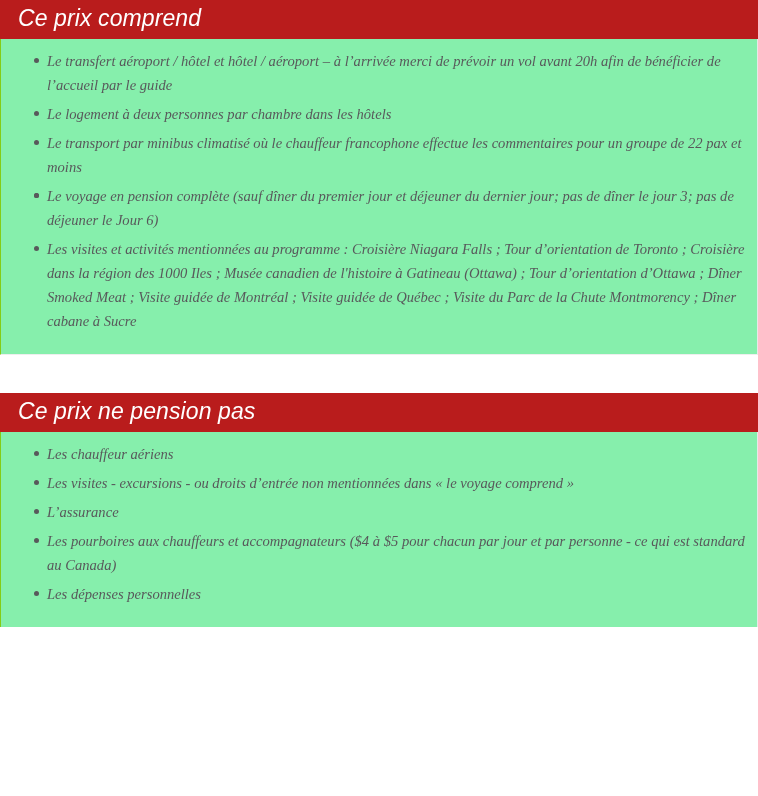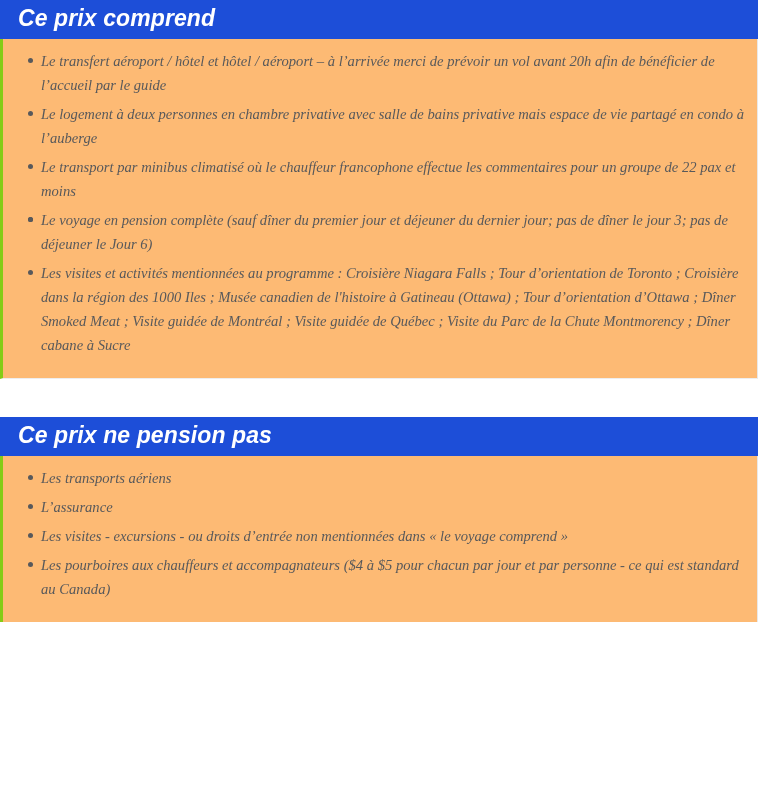--- a/index.html
+++ b/index.html
@@ -21,39 +21,39 @@
     box-sizing: border-box;
   }
 
   .section {
     width: 758px;
     box-sizing: border-box;
     background: #ffffff;
   }
 
   .section-header {
-    background: #1d4ed8;
+    background: #b91c1c;
     color: #ffffff;
     font-style: italic;
-    font-weight: bold;
+    font-weight: normal;
     font-size: 23px;
     line-height: 1.0;
     padding: 7px 0 9px 18px;
     letter-spacing: 0.1px;
     box-sizing: border-box;
     font-family: "Liberation Sans", sans-serif;
   }
 
   .section-body {
-    border-left: 3px solid #84cc16;
+    border-left: 1px solid #84cc16;
     border-right: 1px solid #e8e8e8;
     border-bottom: 1px solid #eeeeee;
     box-sizing: border-box;
-    padding: 10px 12px 16px 12px;
-    background: #fdba74;
+    padding: 10px 12px 16px 20px;
+    background: #86efac;
   }
 
   .section-body.no-bottom-border {
     border-bottom: none;
   }
 
   ul.bullets {
     list-style: none;
     margin: 0;
     padding: 0;
@@ -94,21 +94,21 @@
   <div class="section">
     <div class="section-header">Ce prix comprend</div>
     <div class="section-body">
       <ul class="bullets">
         <li>
           <span class="dot"></span>
           <span>Le transfert aéroport / hôtel et hôtel / aéroport – à l’arrivée merci de prévoir un vol avant 20h afin de bénéficier de l’accueil par le guide</span>
         </li>
         <li>
           <span class="dot"></span>
-          <span>Le logement à deux personnes en chambre privative avec salle de bains privative mais espace de vie partagé en condo à l’auberge</span>
+          <span>Le logement à deux personnes par chambre dans les hôtels</span>
         </li>
         <li>
           <span class="dot"></span>
           <span>Le transport par minibus climatisé où le chauffeur francophone effectue les commentaires pour un groupe de 22 pax et moins</span>
         </li>
         <li>
           <span class="dot"></span>
         </li>
         <li>
           <span class="dot"></span>
@@ -123,32 +123,36 @@
   </div>
 
   <div class="spacer"></div>
 
   <div class="section">
     <div class="section-header">Ce prix ne pension pas</div>
     <div class="section-body no-bottom-border">
       <ul class="bullets">
         <li>
           <span class="dot"></span>
-          <span>Les transports aériens</span>
+          <span>Les chauffeur aériens</span>
+        </li>
+        <li>
+          <span class="dot"></span>
+          <span>Les visites - excursions - ou droits d’entrée non mentionnées dans « le voyage comprend »</span>
         </li>
         <li>
           <span class="dot"></span>
           <span>L’assurance</span>
         </li>
         <li>
           <span class="dot"></span>
-          <span>Les visites - excursions - ou droits d’entrée non mentionnées dans « le voyage comprend »</span>
+          <span>Les pourboires aux chauffeurs et accompagnateurs ($4 à $5 pour chacun par jour et par personne - ce qui est standard au Canada)</span>
         </li>
         <li>
           <span class="dot"></span>
-          <span>Les pourboires aux chauffeurs et accompagnateurs ($4 à $5 pour chacun par jour et par personne - ce qui est standard au Canada)</span>
+          <span>Les dépenses personnelles</span>
         </li>
 
       </ul>
     </div>
   </div>
 
 </div>
 
 </body></html>

